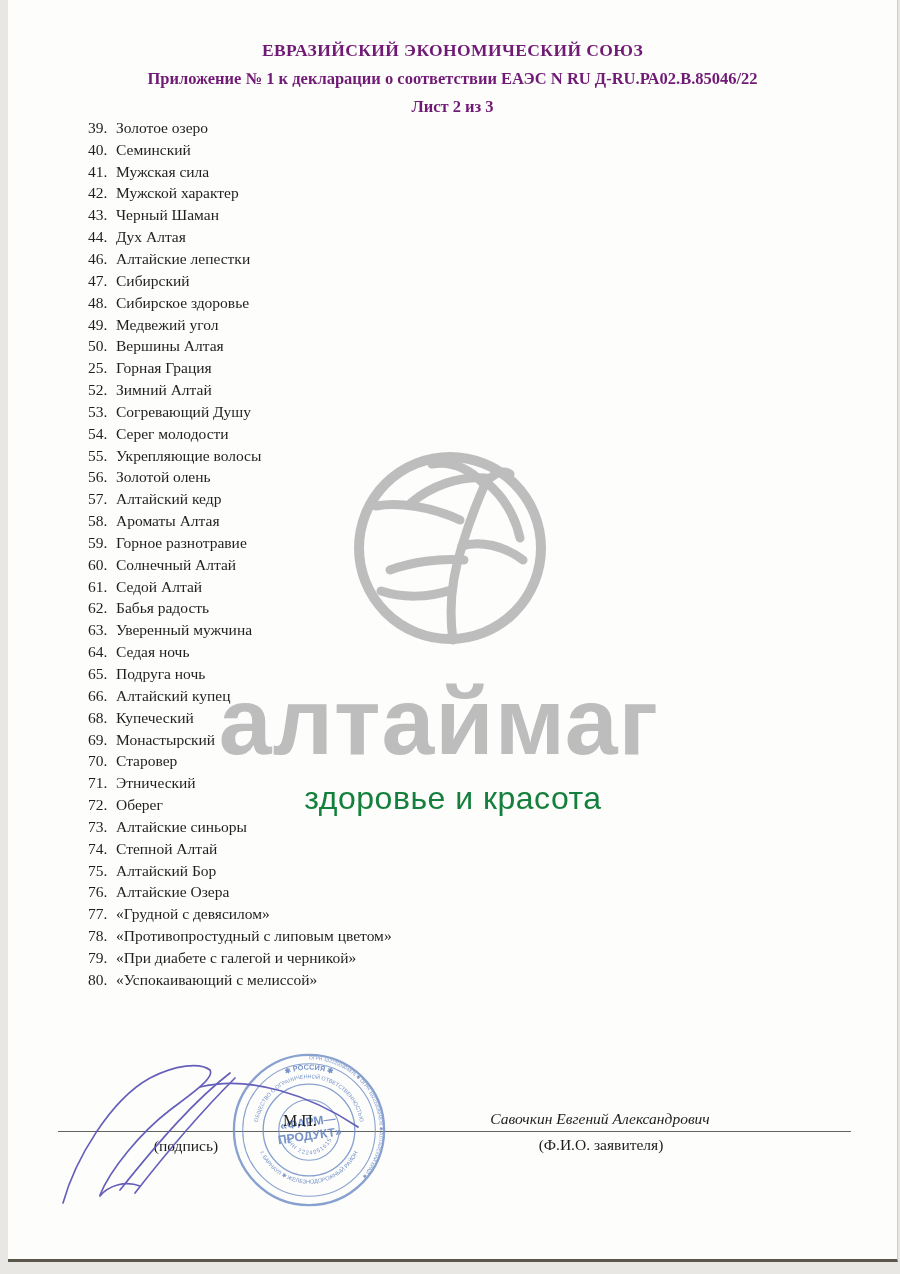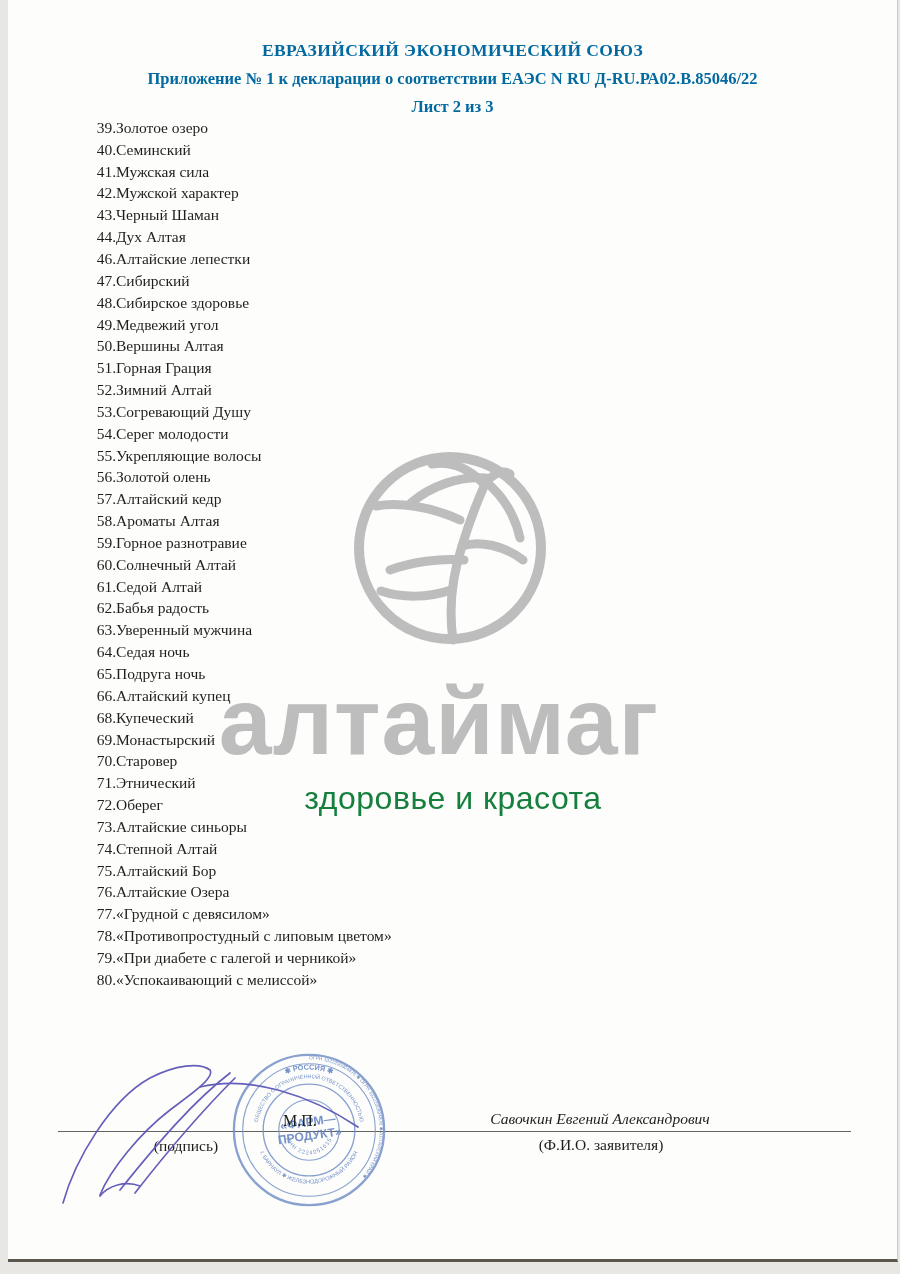--- a/index.html
+++ b/index.html
@@ -1,27 +1,27 @@
 <!DOCTYPE html>
 <html><head>
 <meta charset="utf-8">
 <style>
   html,body{margin:0;padding:0;width:900px;height:1274px;overflow:hidden;
     background:#e9e7e3;font-family:"Liberation Serif",serif;}
   #scan{position:relative;width:900px;height:1274px;}
   .paper{position:absolute;left:8px;top:0;width:889px;height:1259px;
     background:#fdfdfb;border-right:1px solid #cfccc6;border-bottom:3px solid #5a564c;}
-  .hdr{position:absolute;left:8px;width:889px;text-align:center;color:#0369a1;
+  .hdr{position:absolute;left:8px;width:889px;text-align:center;color:#701a75;
     font-weight:bold;white-space:nowrap;}
   #hdr1{top:40px;font-size:17.5px;letter-spacing:.4px;}
   #hdr2{top:69px;font-size:16.5px;}
   #hdr3{top:97px;font-size:16.5px;}
   #list{position:absolute;left:88px;top:117px;z-index:3;color:#1f1f1f;}
   #list .row{height:21.85px;display:flex;align-items:center;font-size:15.5px;}
-  #list .num{width:28px;flex:0 0 28px;text-align:right;}
+  #list .num{width:28px;flex:0 0 28px;}
   #list .nm{white-space:nowrap;}
   .wm{position:absolute;z-index:1;color:#bdbdbd;font-family:"Liberation Sans",sans-serif;}
   #wm-logo{left:348px;top:448px;}
   #wm-brand{left:439px;top:672px;transform:translateX(-50%);font-size:95px;
     font-weight:bold;letter-spacing:1px;line-height:1.05;white-space:nowrap;}
   #wm-tagline{left:453px;top:780px;transform:translateX(-50%);font-size:32px;
     color:#15803d;white-space:nowrap;letter-spacing:.5px;}
   #sig-line{position:absolute;left:58px;top:1131px;width:793px;height:0;
     border-top:1.6px solid #63635f;z-index:2;}
   .cap{position:absolute;color:#1d1d1d;font-size:15.5px;white-space:nowrap;z-index:3;}
@@ -98,21 +98,21 @@
       </div>
       <div class="row">
         <span class="num">49.</span>
         <span class="nm">Медвежий угол</span>
       </div>
       <div class="row">
         <span class="num">50.</span>
         <span class="nm">Вершины Алтая</span>
       </div>
       <div class="row">
-        <span class="num">51.</span>
+        <span class="num">25.</span>
         <span class="nm">Горная Грация</span>
       </div>
       <div class="row">
         <span class="num">52.</span>
         <span class="nm">Зимний Алтай</span>
       </div>
       <div class="row">
         <span class="num">53.</span>
         <span class="nm">Согревающий Душу</span>
       </div>

